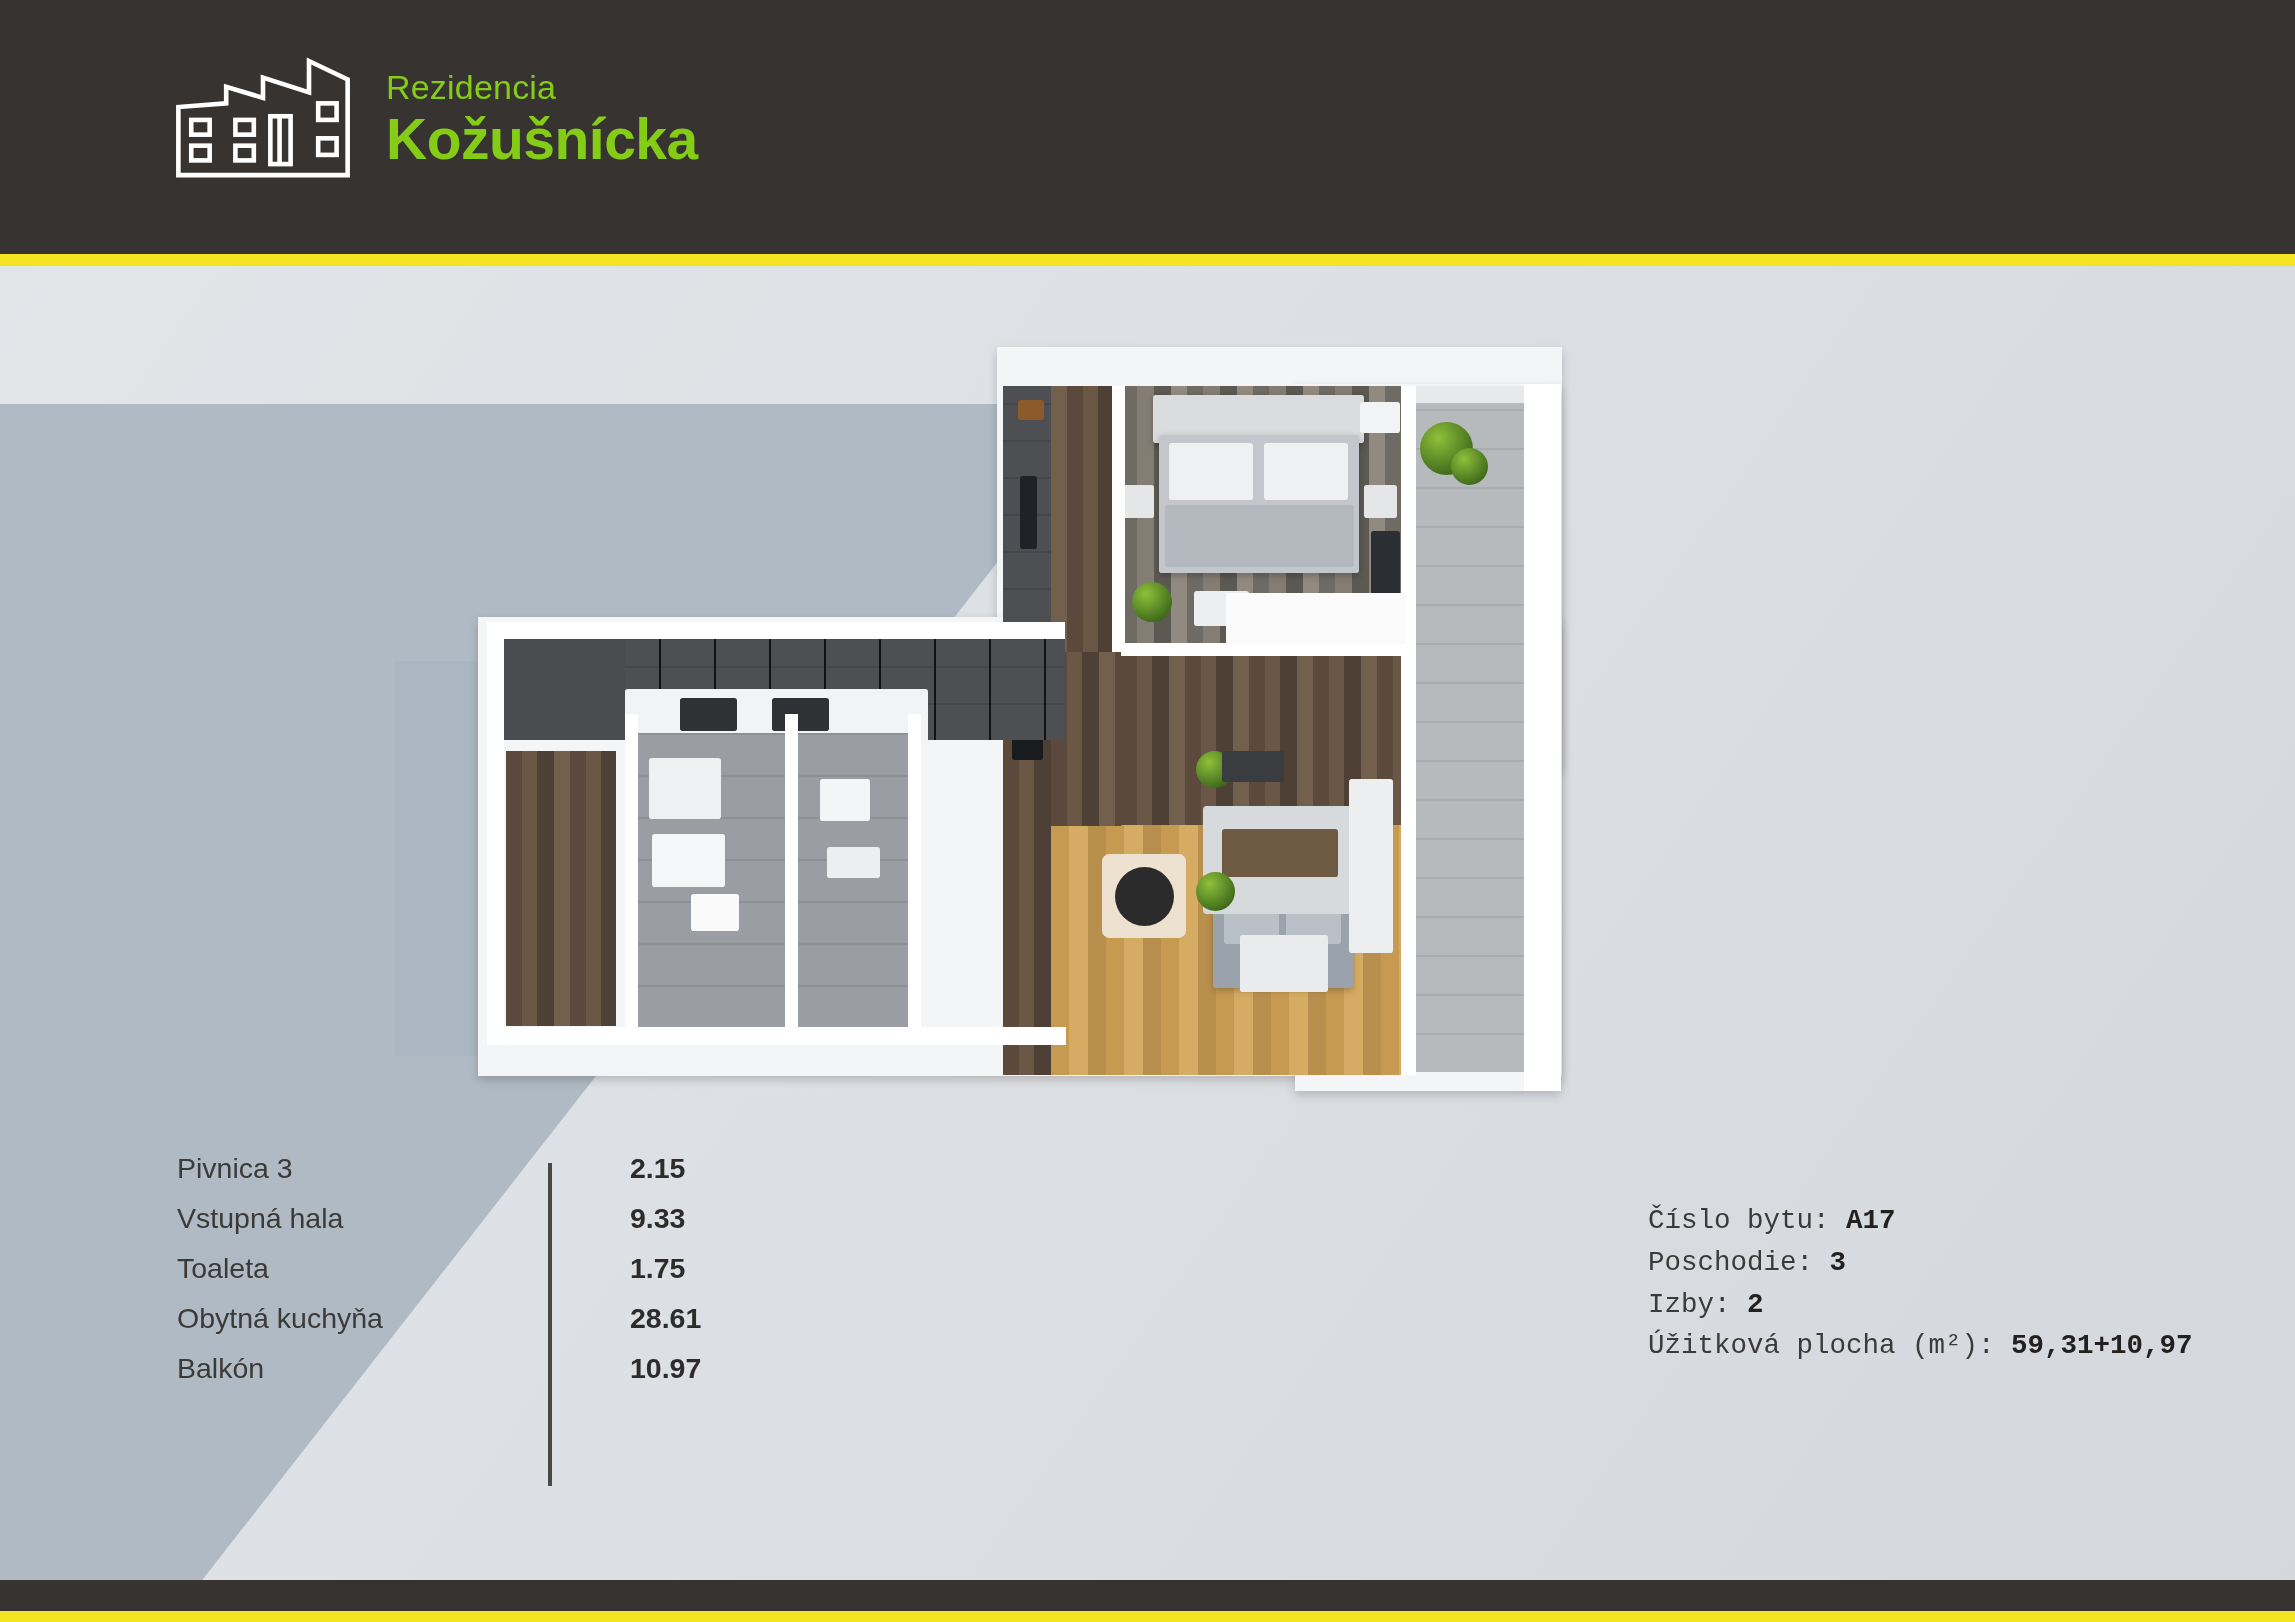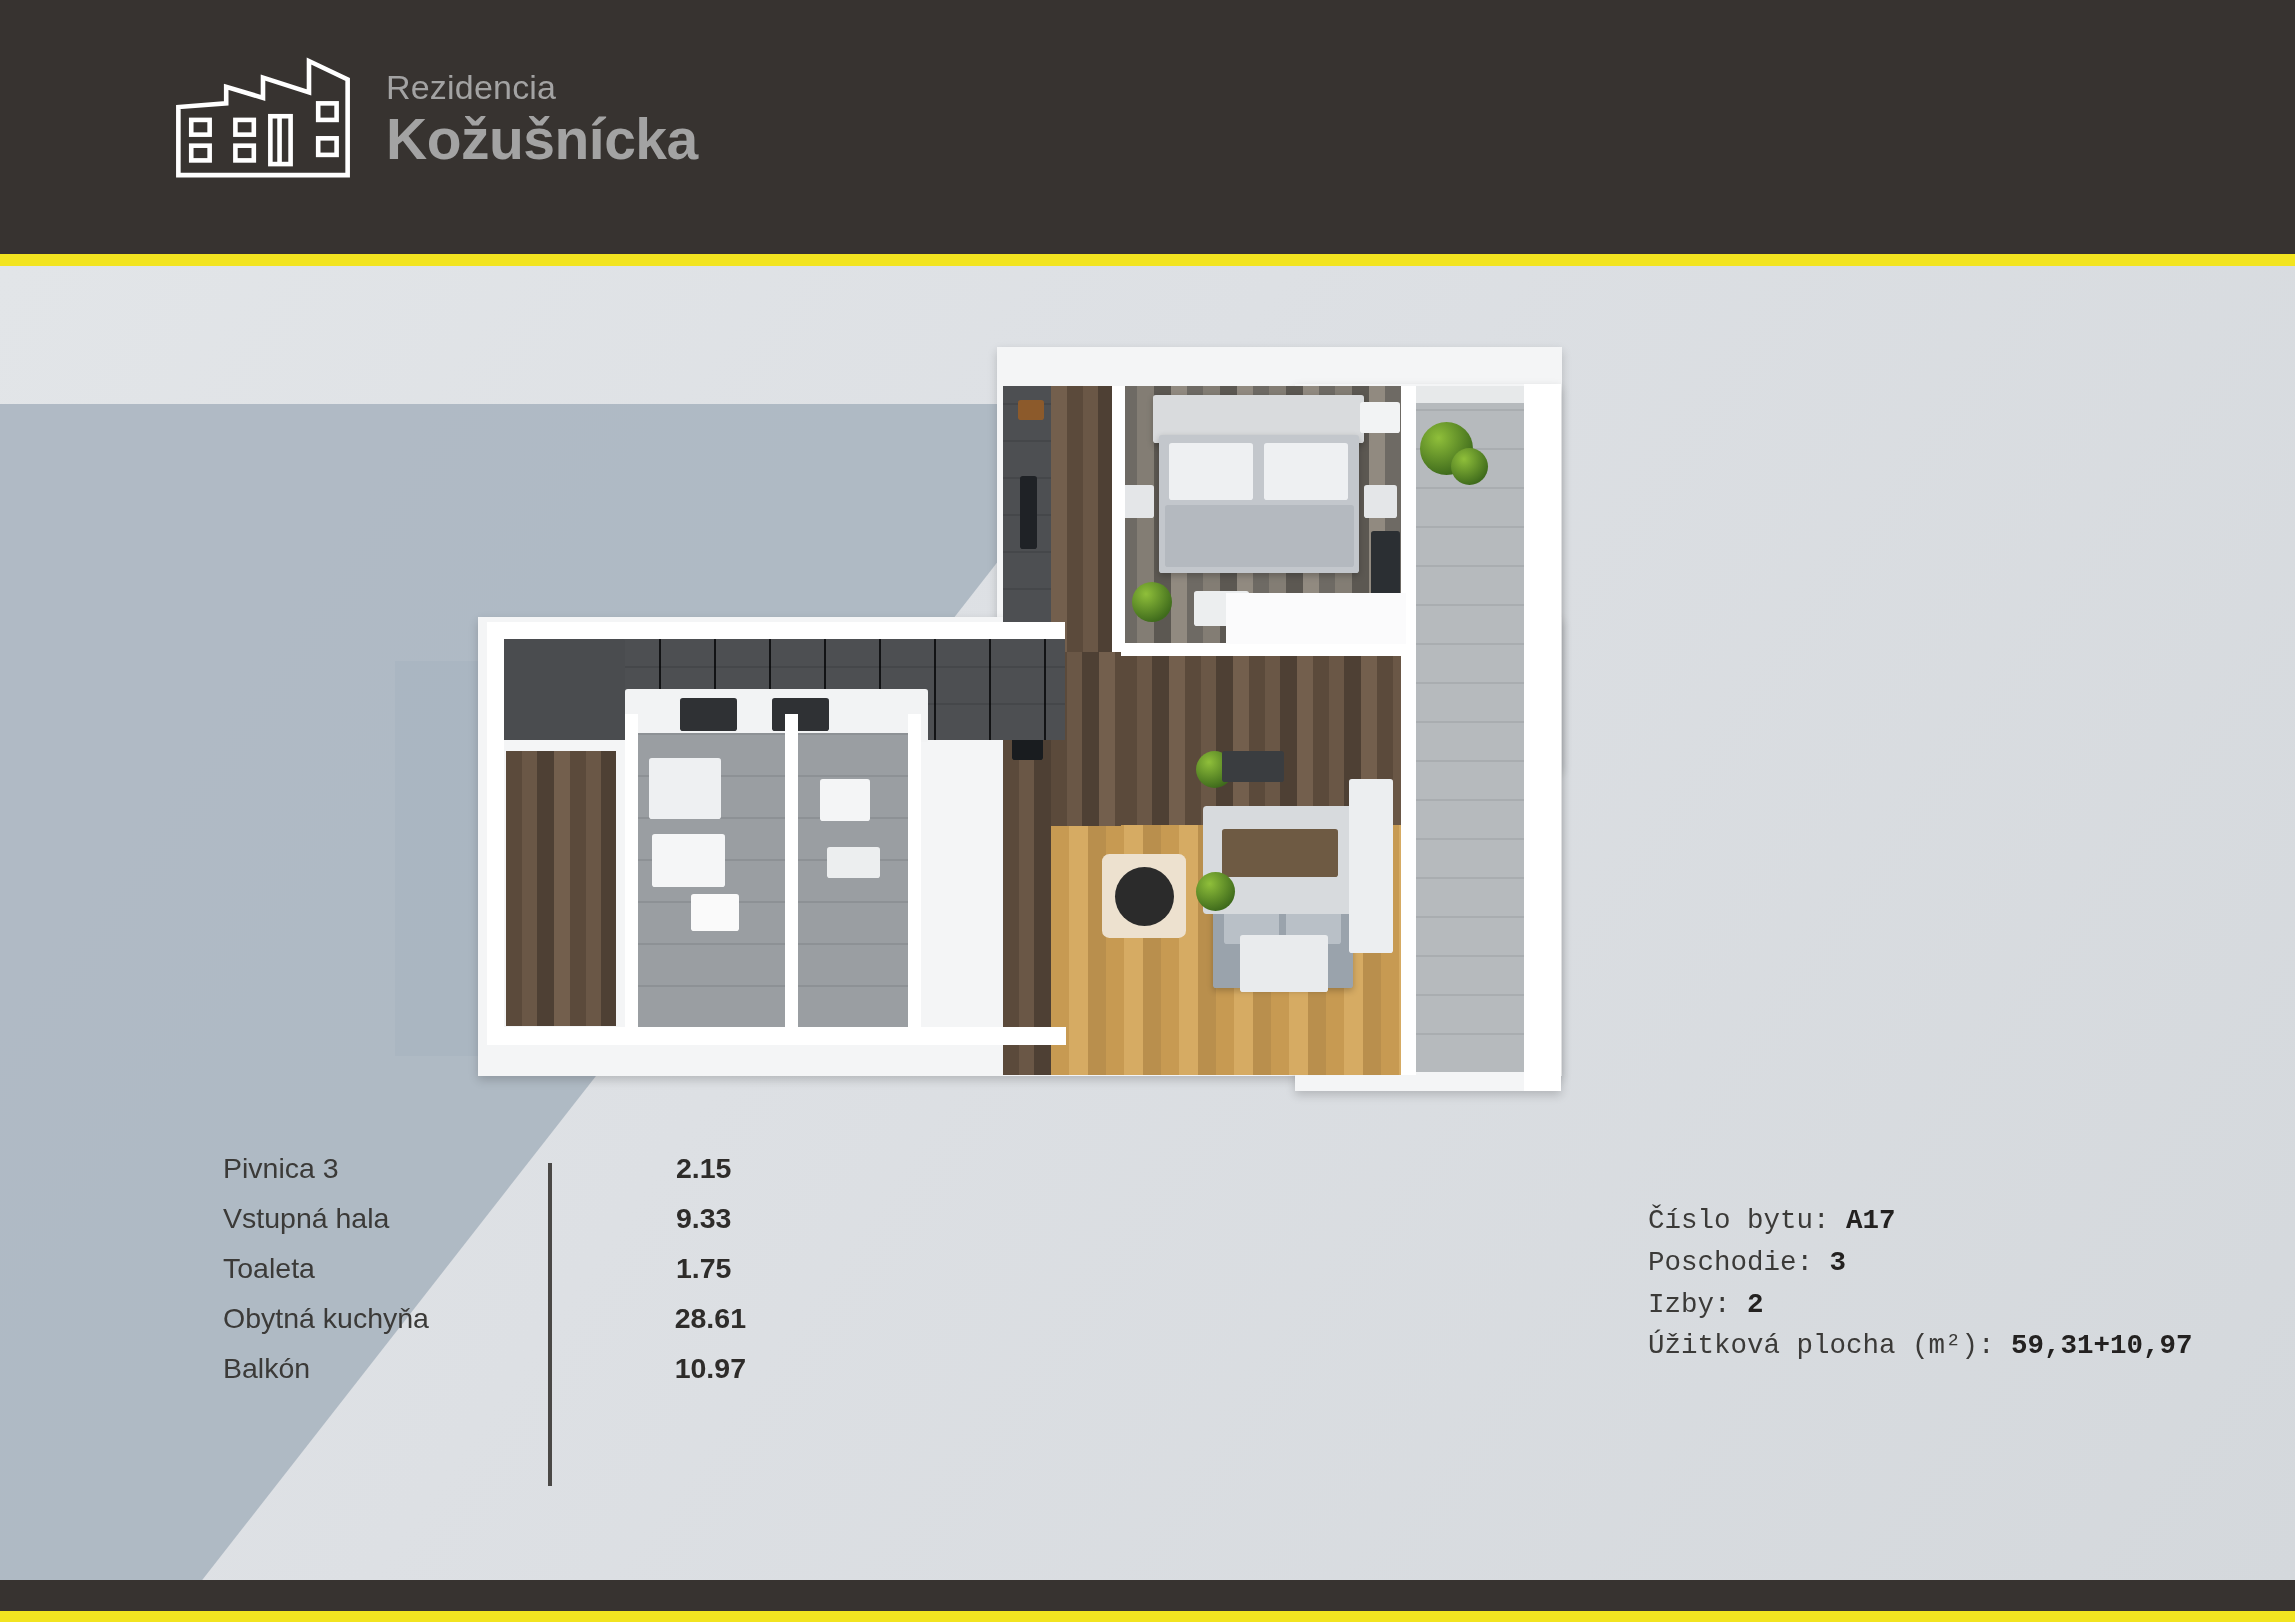--- a/index.html
+++ b/index.html
@@ -19,21 +19,21 @@
   .header {
     position: absolute; left: 0; top: 0;
     width: 2296px; height: 254px;
     background: #373330;
   }
   .header-inner {
     position: absolute; left: 171px; top: 50px;
     display: flex; align-items: center; gap: 31px;
   }
   .logo-mark { width: 184px; height: 138px; }
-  .logo-text { color: #a3a3a3; line-height: 1; }
+  .logo-text { color: #84cc16; line-height: 1; }
   .logo-line1 {
     font-size: 34px; letter-spacing: 0.2px; font-weight: 400;
     margin-bottom: 6.4px;
   }
   .logo-line2 {
     font-size: 57px; font-weight: 700; letter-spacing: -0.5px;
   }
   .yellow-bar {
     position: absolute; left: 0; top: 254px;
     width: 2296px; height: 12px;
@@ -139,21 +139,20 @@
 
   
   .legend {
     position: absolute;
     left: 177px; top: 1152px;
     width: 569px;
   }
   .legend-row {
     display: flex; align-items: baseline;
     height: 50px;
-    margin-left: 46px;
   }
   .legend-name {
     width: 231px;
     font-size: 28.5px; color: #3b3a38; font-weight: 400;
   }
   .legend-rule {
     position: absolute;
     left: 371px; top: 11px;
     width: 3.7px; height: 323px;
     background: #4a4846;

